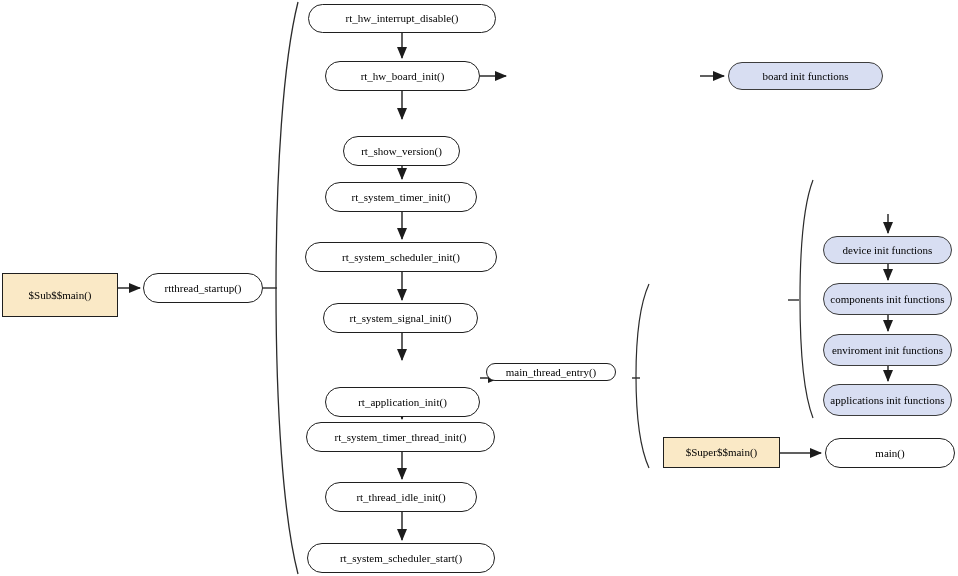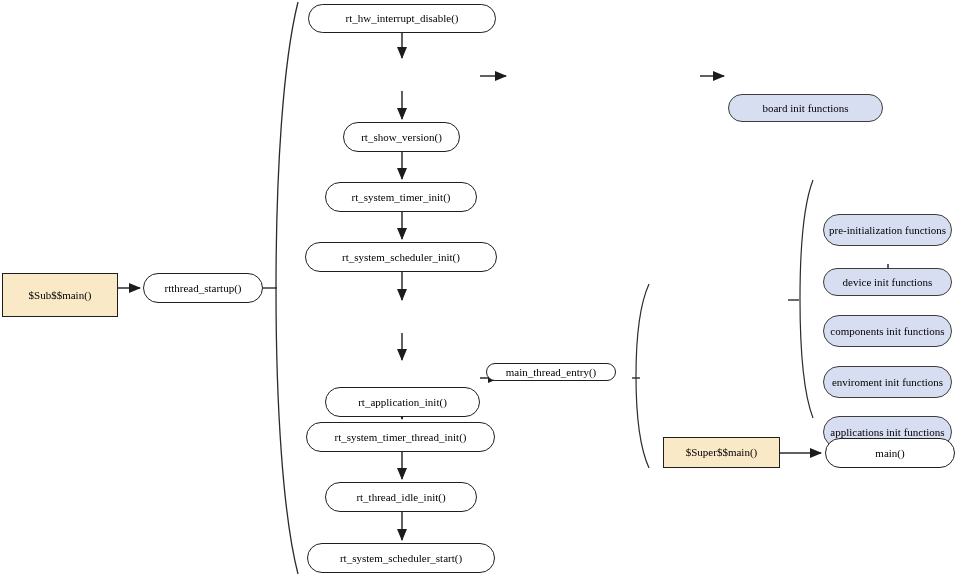--- a/index.html
+++ b/index.html
@@ -18,21 +18,21 @@
     box-sizing:border-box;
     font-size:11px;line-height:15px;
     text-align:center;
     background:#ffffff;
     border:1px solid #1f1f1f;
     z-index:1;
     padding:0 4px;
   }
   .pill{border-radius:999px;white-space:nowrap;}
   .pill.wrap{white-space:normal;}
-  .blue{background:#d8def2;border-color:#3d3d3d;margin-top:32px;}
+  .blue{background:#d8def2;border-color:#3d3d3d;}
   .tan{background:#fae9c6;border-color:#1f1f1f;}
 </style>
 </head>
 <body>
 
 <div id="canvas">
 
   <svg id="wires" width="958" height="576" viewBox="0 0 958 576">
     <defs>
       <marker id="arw" markerUnits="userSpaceOnUse" markerWidth="12" markerHeight="10" refX="11" refY="5" orient="auto">
@@ -65,32 +65,33 @@
     <line x1="888" y1="264" x2="888" y2="280" stroke="#2b2b2b" stroke-width="1.5" marker-end="url(#arw)"></line>
     <line x1="888" y1="315" x2="888" y2="331" stroke="#2b2b2b" stroke-width="1.5" marker-end="url(#arw)"></line>
     <line x1="888" y1="366" x2="888" y2="381" stroke="#2b2b2b" stroke-width="1.5" marker-end="url(#arw)"></line>
     <line x1="780" y1="453" x2="821" y2="453" stroke="#2b2b2b" stroke-width="1.5" marker-end="url(#arw)"></line>
   </svg>
 
   <div class="node tan" style="left:2px;top:273px;width:116px;height:44px;">$Sub$$main()</div>
   <div class="node pill" style="left:143px;top:273px;width:120px;height:30px;">rtthread_startup()</div>
 
   <div class="node pill" style="left:308px;top:4px;width:188px;height:29px;">rt_hw_interrupt_disable()</div>
+  <div class="node pill" style="left:325px;top:61px;width:155px;height:30px;">rt_hw_board_init()</div>
   <div class="node pill blue" style="left:728px;top:62px;width:155px;height:28px;">board init functions</div>
-  <div class="node pill" style="left:343px;top:122px;width:117px;height:30px;">rt_show_version()</div>
+  <div class="node pill" style="left:343px;top:136px;width:117px;height:30px;">rt_show_version()</div>
   <div class="node pill" style="left:325px;top:182px;width:152px;height:30px;">rt_system_timer_init()</div>
   <div class="node pill" style="left:305px;top:242px;width:192px;height:30px;">rt_system_scheduler_init()</div>
+  <div class="node pill" style="left:323px;top:303px;width:155px;height:30px;">rt_system_signal_init()</div>
   <div class="node pill" style="left:325px;top:363px;width:155px;height:30px;margin-top:24px;">rt_application_init()</div>
   <div class="node pill" style="left:306px;top:422px;width:189px;height:30px;">rt_system_timer_thread_init()</div>
   <div class="node pill" style="left:325px;top:482px;width:152px;height:30px;">rt_thread_idle_init()</div>
   <div class="node pill" style="left:307px;top:543px;width:188px;height:30px;">rt_system_scheduler_start()</div>
 
   <div class="node pill" style="left:486px;top:363px;width:130px;height:18px;">main_thread_entry()</div>
 
-  <div class="node pill blue wrap" style="left:823px;top:182px;width:129px;height:32px;">pre-initialization functions</div>
   <div class="node pill blue" style="left:823px;top:236px;width:129px;height:28px;">device init functions</div>
   <div class="node pill blue wrap" style="left:823px;top:283px;width:129px;height:32px;text-align:center;">components init functions</div>
   <div class="node pill blue wrap" style="left:823px;top:384px;width:129px;height:32px;">applications init functions</div>
   <div class="node pill blue wrap" style="left:823px;top:334px;width:129px;height:32px;">enviroment init functions</div>
 
   <div class="node tan" style="left:663px;top:437px;width:117px;height:31px;">$Super$$main()</div>
   <div class="node pill" style="left:825px;top:438px;width:130px;height:30px;">main()</div>
 
 </div>
 

